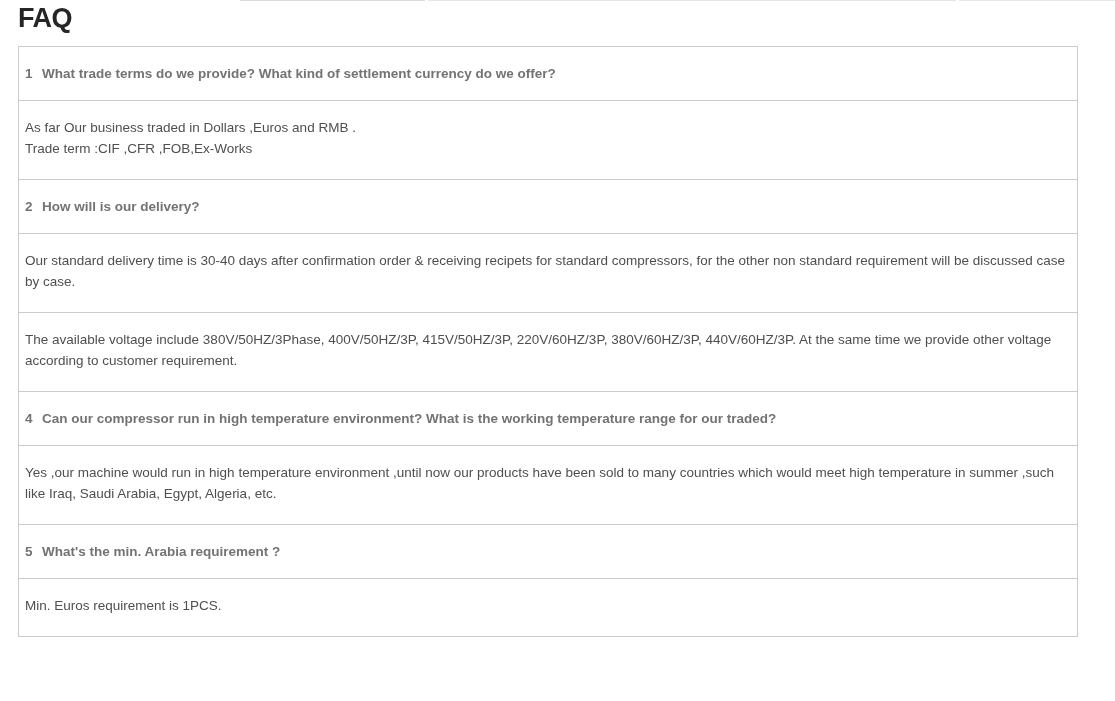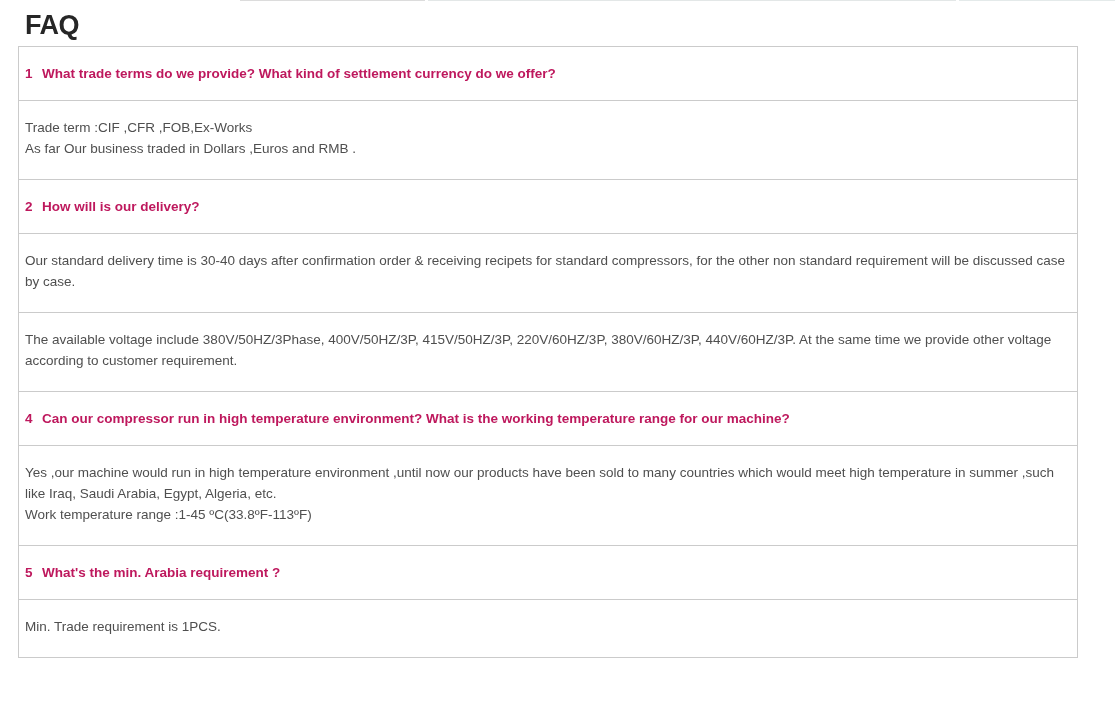--- a/index.html
+++ b/index.html
@@ -8,67 +8,66 @@
     font-family:"Liberation Sans","DejaVu Sans",sans-serif;
     -webkit-font-smoothing:antialiased;
   }
   
   .topline{position:absolute;top:0;height:1px;background:#e2e6e6;}
   .topline.seg1{left:240px;width:185px;background:#dcdcdc;}
   .topline.seg2{left:428px;width:528px;background:#e3e7e7;}
   .topline.seg3{left:959px;width:156px;background:#e4eaea;}
 
   .page-title{
-    margin:7px;padding:3px 0 0 18px;
+    margin:0;padding:3px 0 0 18px;
     font-size:27px;font-weight:bold;letter-spacing:-0.5px;
     color:#262626;line-height:30px;
   }
 
   .faq-table{
     position:absolute;left:18px;top:46px;width:1060px;
     border:1px solid #cbcbcb;background:#fff;
     box-sizing:border-box;
   }
   .row{border-top:1px solid #cbcbcb;padding:0 6px;box-sizing:border-box;}
   .row:first-child{border-top:none;}
   .qrow{
     padding:19px 6px 18px 6px;
-    font-size:13.5px;font-weight:bold;color:#be185d;line-height:16px;
+    font-size:13.5px;font-weight:bold;color:#737373;line-height:16px;
   }
   .qnum{display:inline-block;min-width:17px;}
   .arow{
     padding:16px 6px 20px 6px;
     font-size:13.5px;color:#4f4f4f;line-height:21px;
   }
   .aline{min-height:21px;}
 </style>
 </head>
 <body>
 
 <div class="topline seg1"></div>
 <div class="topline seg2"></div>
 <div class="topline seg3"></div>
 
 <h1 class="page-title">FAQ</h1>
 
 <div class="faq-table" id="faq-table">
     <div class="row qrow"><span class="qnum">1</span><span class="qtext">What trade terms do we provide? What kind of settlement currency do we offer?</span></div>
     <div class="row arow">
+      <div class="aline">As far Our business traded in Dollars ,Euros and RMB .</div>
       <div class="aline">Trade term :CIF ,CFR ,FOB,Ex-Works</div>
-      <div class="aline">As far Our business traded in Dollars ,Euros and RMB .</div>
     </div>
     <div class="row qrow"><span class="qnum">2</span><span class="qtext">How will is our delivery?</span></div>
     <div class="row arow">
       <div class="aline">Our standard delivery time is 30-40 days after confirmation order &amp; receiving recipets for standard compressors, for the other non standard requirement will be discussed case by case.</div>
     </div>
     <div class="row arow">
       <div class="aline">The available voltage include 380V/50HZ/3Phase, 400V/50HZ/3P, 415V/50HZ/3P, 220V/60HZ/3P, 380V/60HZ/3P, 440V/60HZ/3P. At the same time we provide other voltage  according to customer requirement.</div>
     </div>
-    <div class="row qrow"><span class="qnum">4</span><span class="qtext">Can our compressor run in high temperature environment? What is the working temperature range for our machine?</span></div>
+    <div class="row qrow"><span class="qnum">4</span><span class="qtext">Can our compressor run in high temperature environment? What is the working temperature range for our traded?</span></div>
     <div class="row arow">
       <div class="aline">Yes ,our machine would run in high temperature environment ,until now our products have been sold to many countries which would meet high temperature in summer ,such like Iraq, Saudi Arabia, Egypt, Algeria, etc.</div>
-      <div class="aline">Work temperature range :1-45 ºC(33.8ºF-113ºF)</div>
     </div>
     <div class="row qrow"><span class="qnum">5</span><span class="qtext">What's the min. Arabia requirement ?</span></div>
     <div class="row arow">
-      <div class="aline">Min. Trade requirement is 1PCS.</div>
+      <div class="aline">Min. Euros requirement is 1PCS.</div>
     </div>
   </div>
 
 </body></html>

